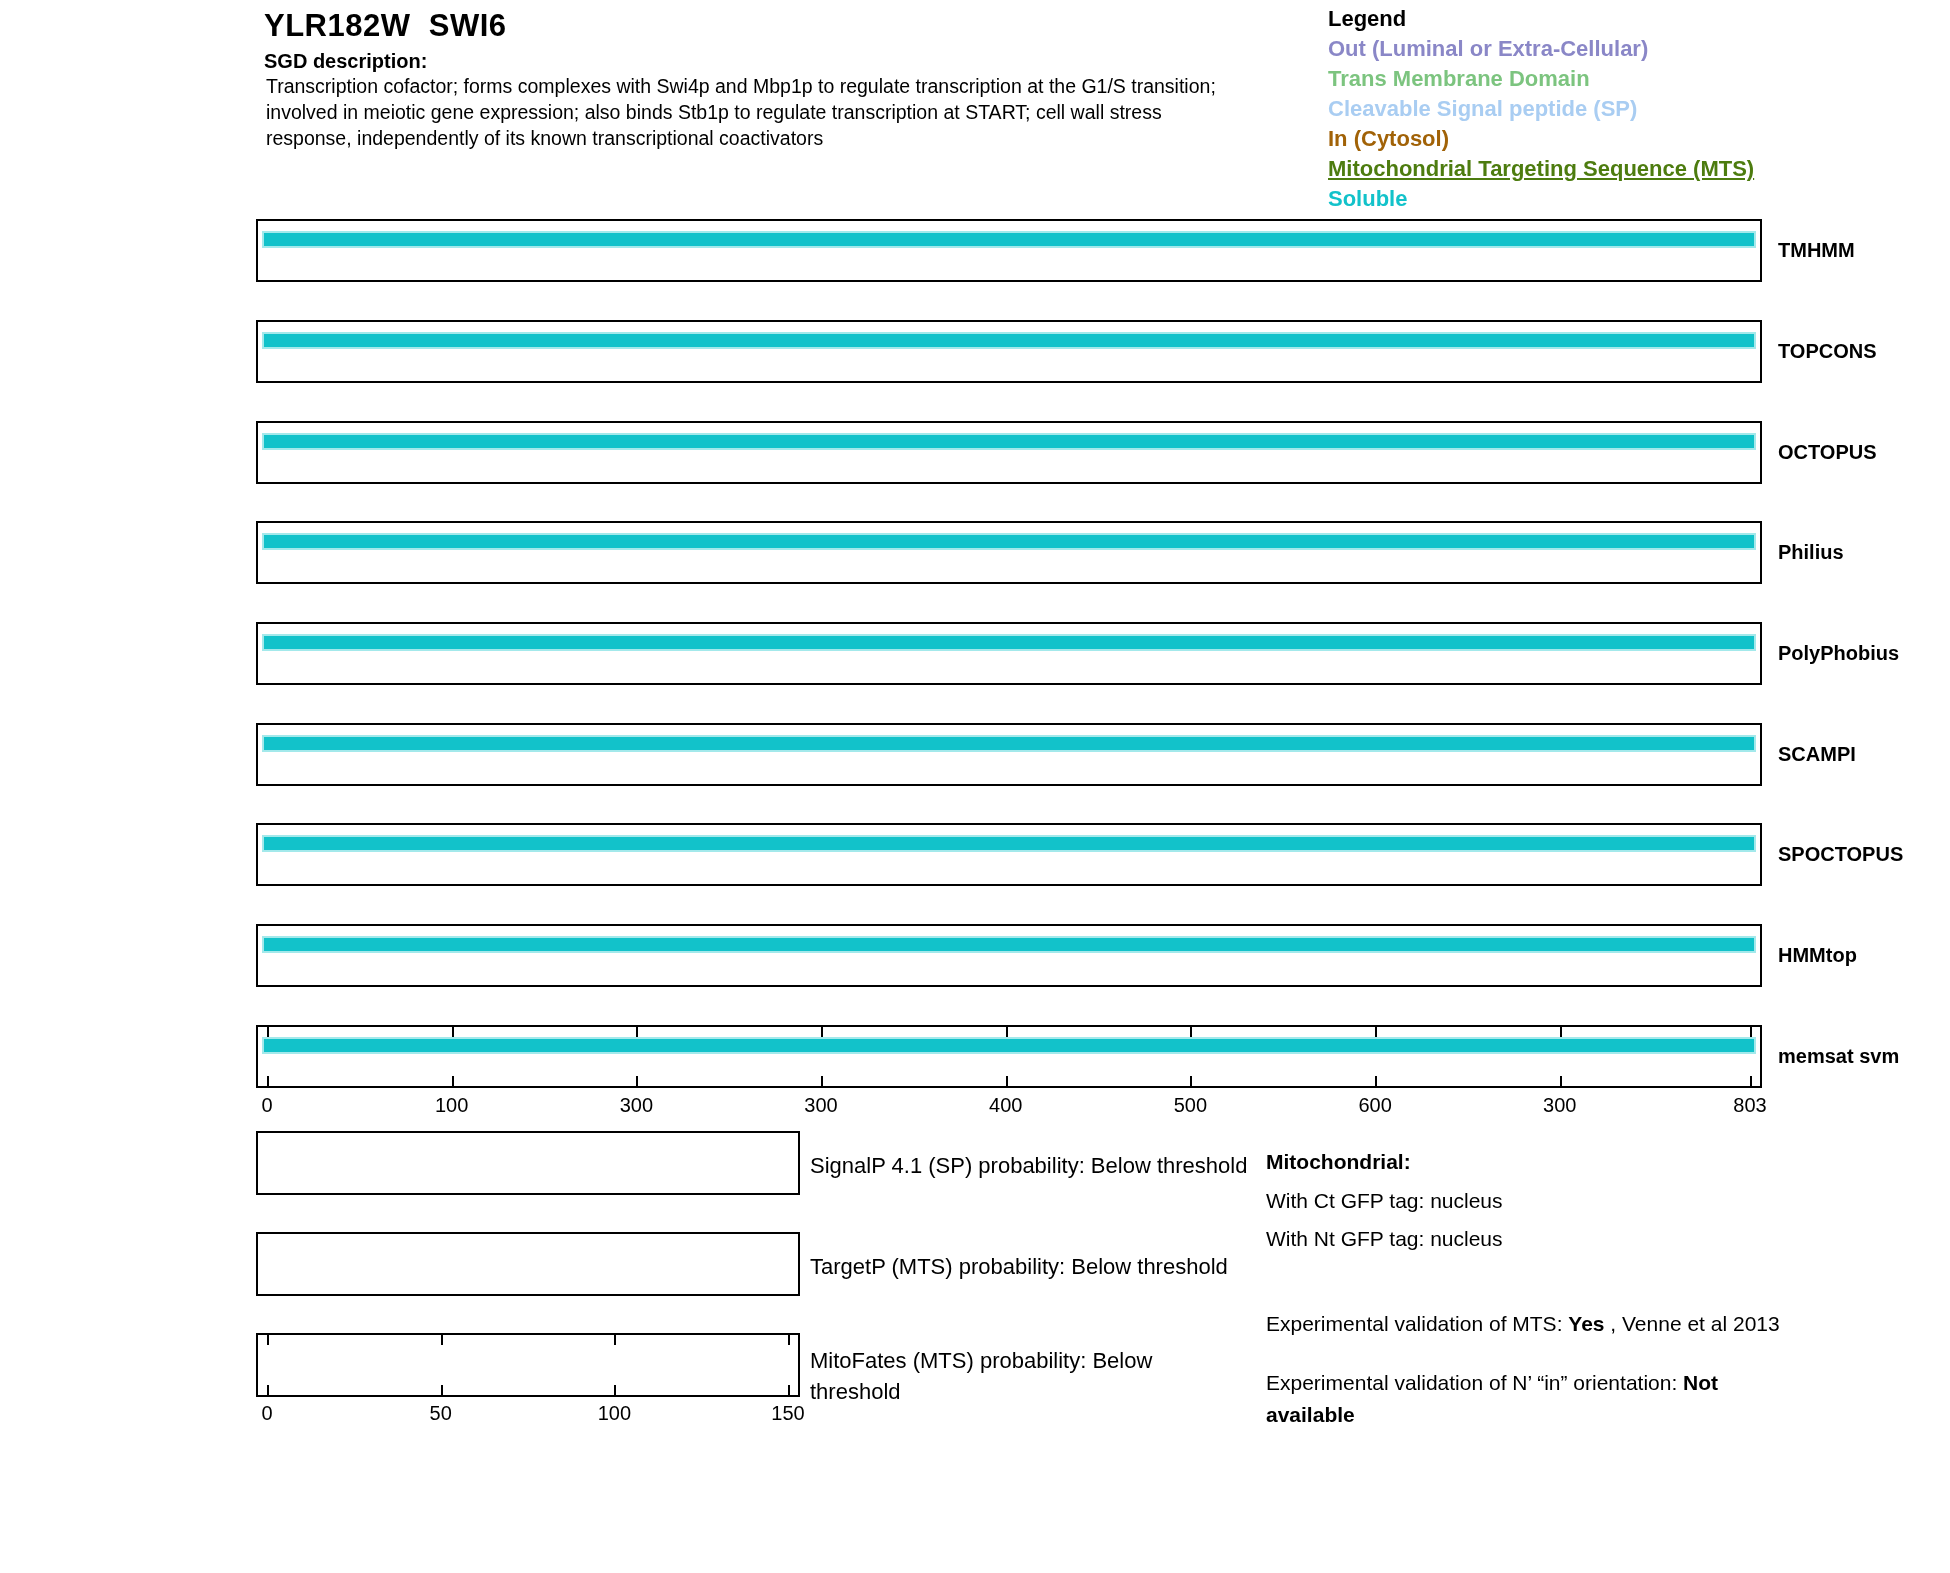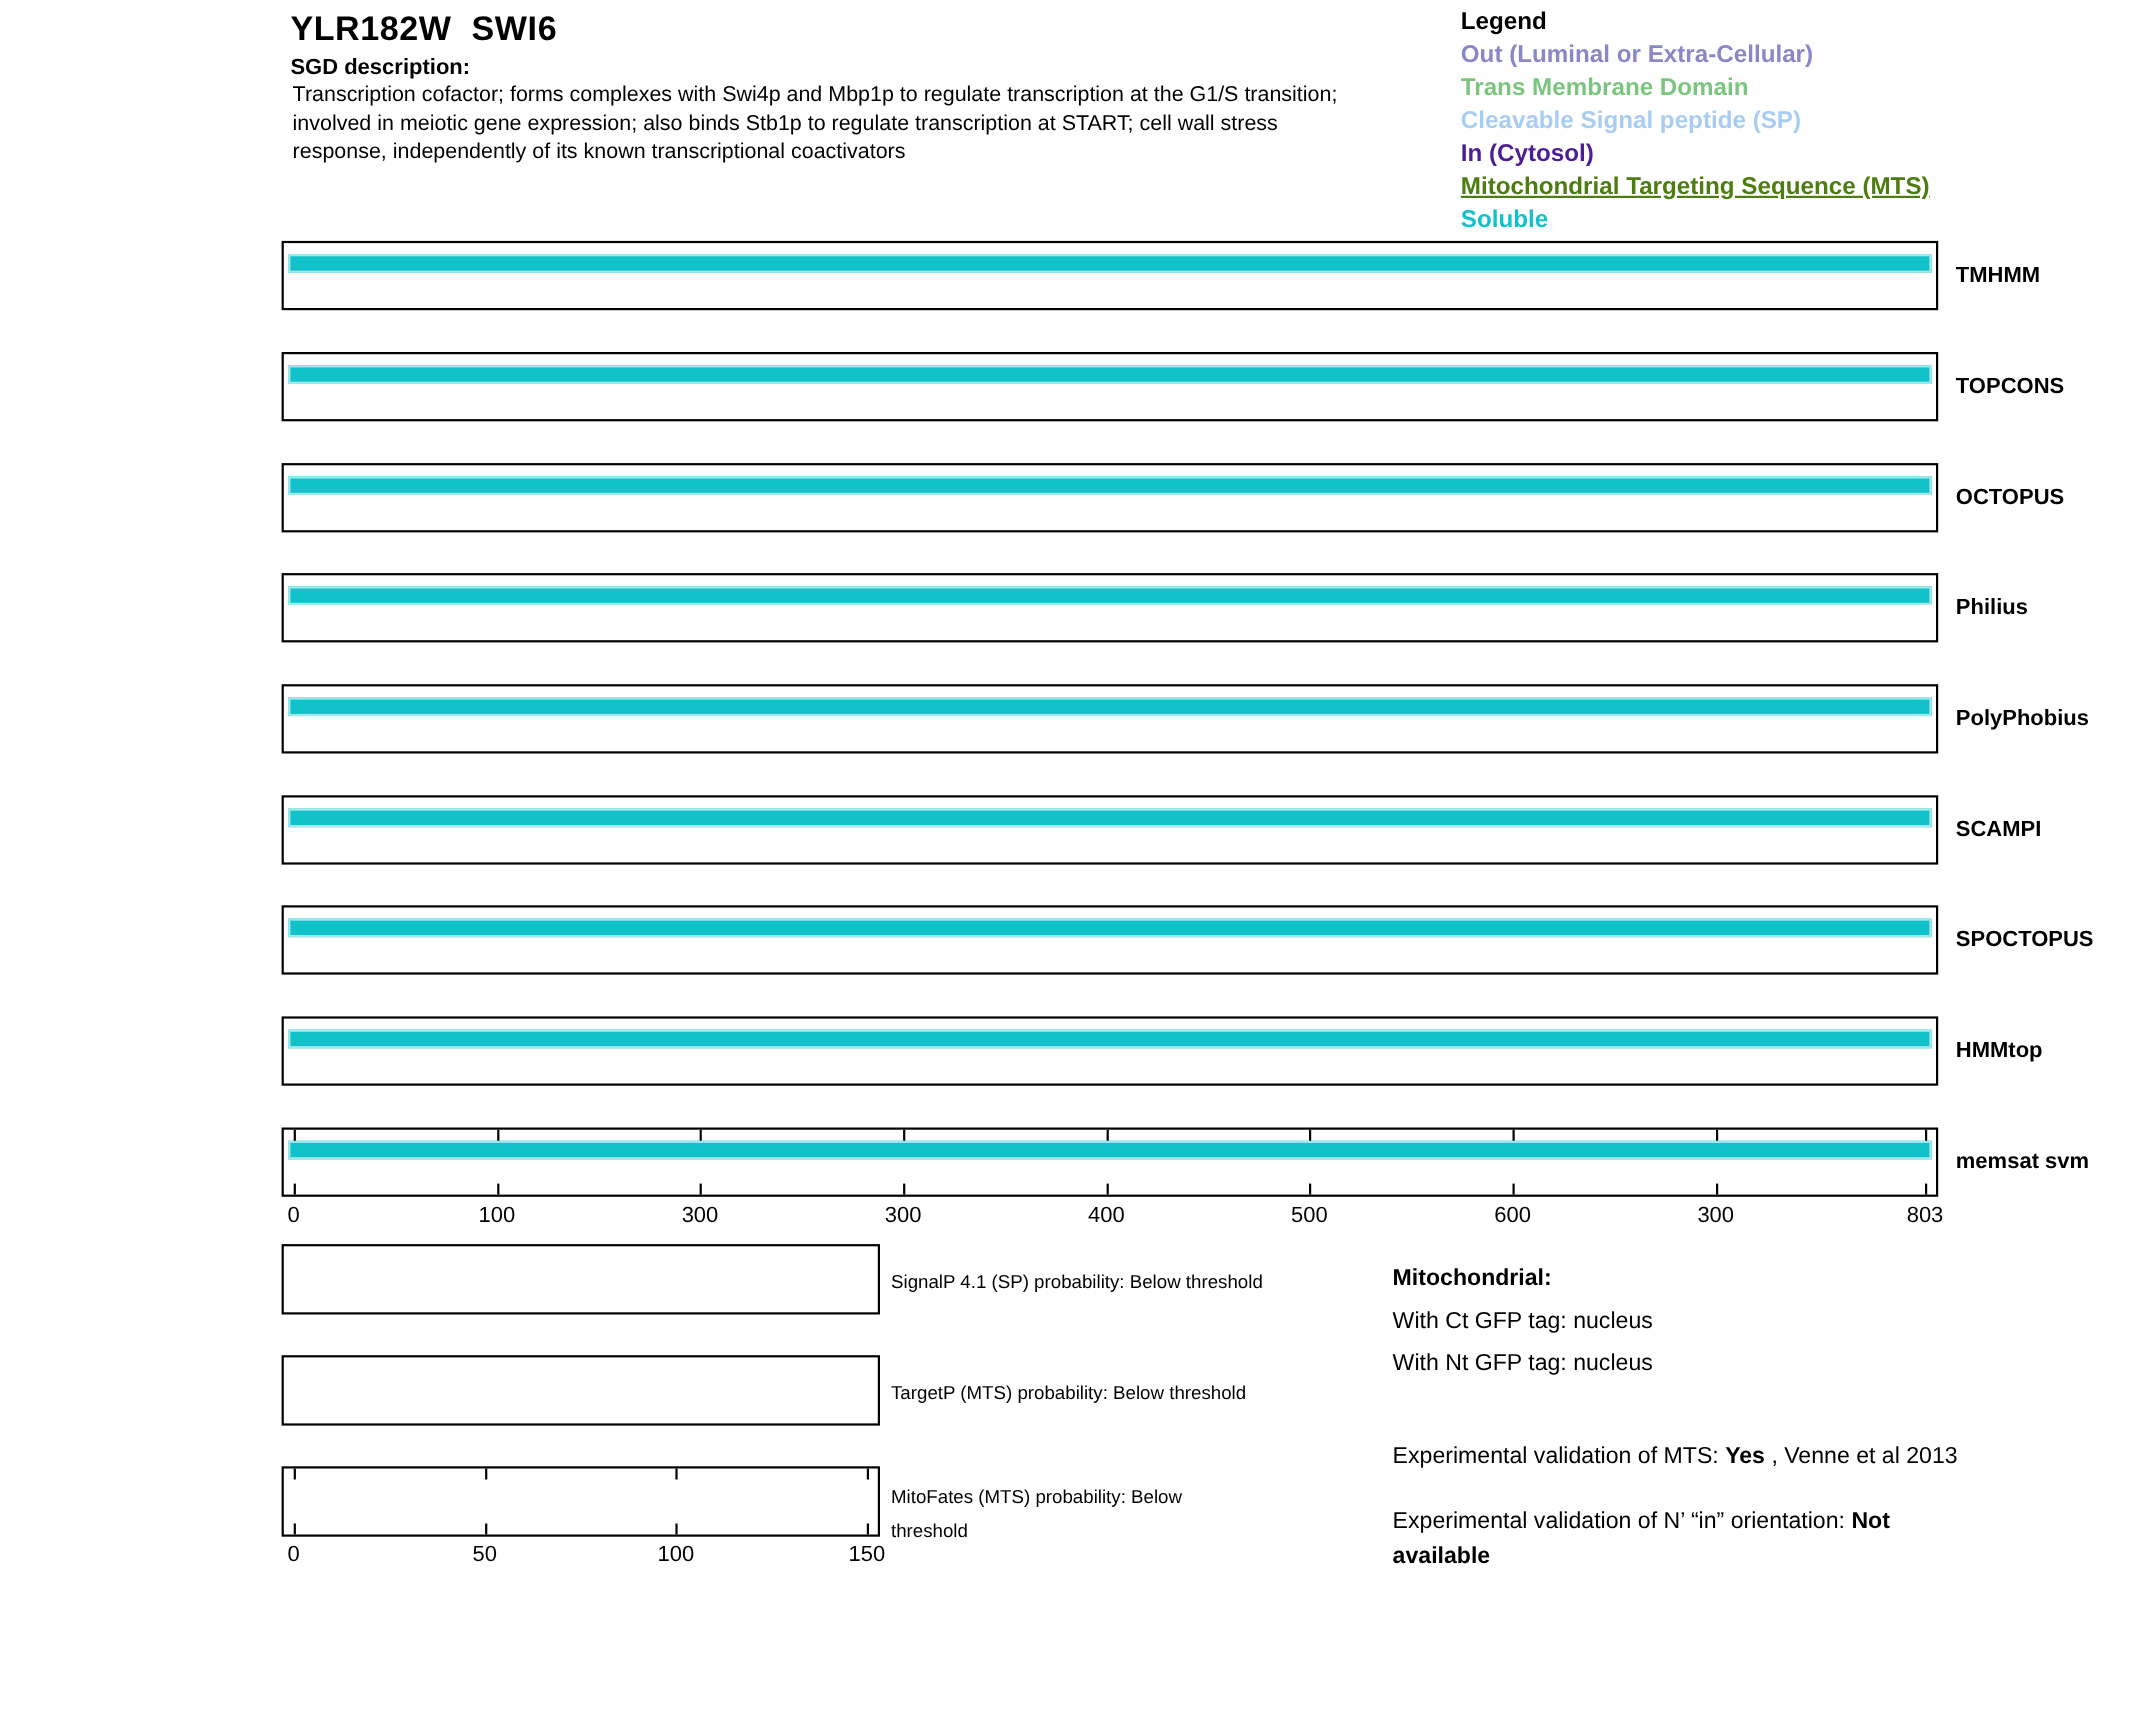--- a/index.html
+++ b/index.html
@@ -8,21 +8,21 @@
   #title{position:absolute;left:264px;top:8px;font-size:31px;font-weight:bold;white-space:pre;letter-spacing:.5px;}
   #sgd-label{position:absolute;left:264px;top:50px;font-size:20px;font-weight:bold;}
   #description{position:absolute;left:266px;top:73px;font-size:19.5px;line-height:26px;}
   #legend{position:absolute;left:1328px;top:4px;font-size:22px;font-weight:bold;line-height:30px;}
   .legend-item{white-space:nowrap;}
   .track-box{position:absolute;border:2px solid #000;background:#fff;box-sizing:border-box;}
   .soluble-bar{position:absolute;border:2px solid #a3e9eb;box-sizing:border-box;}
   .track-label{position:absolute;font-size:20px;font-weight:bold;white-space:nowrap;}
   .tick{position:absolute;width:2px;height:10px;background:#000;}
   .axis-label{position:absolute;font-size:20px;transform:translateX(-50%);white-space:nowrap;}
-  .panel-label{position:absolute;font-size:17px;line-height:31px;white-space:nowrap;}
+  .panel-label{position:absolute;font-size:22px;line-height:31px;white-space:nowrap;}
   .info-line{position:absolute;font-size:21px;white-space:nowrap;}
   .bold{font-weight:bold;}
 </style>
 </head>
 <body>
 
 <div id="canvas">
 
   <div id="title">YLR182W  SWI6</div>
   <div id="sgd-label">SGD description:</div>
@@ -31,21 +31,21 @@
       <div>involved in meiotic gene expression; also binds Stb1p to regulate transcription at START; cell wall stress</div>
       <div>response, independently of its known transcriptional coactivators</div>
     </div>
 
   <div id="legend">
     <div>Legend</div>
     <div id="legend-items">
         <div class="legend-item" style="color: rgb(138, 135, 199);">Out (Luminal or Extra-Cellular)</div>
         <div class="legend-item" style="color: rgb(124, 196, 127);">Trans Membrane Domain</div>
         <div class="legend-item" style="color: rgb(169, 205, 242);">Cleavable Signal peptide (SP)</div>
-        <div class="legend-item" style="color: #4c1d95;">In (Cytosol)</div>
+        <div class="legend-item" style="color: #a16207;">In (Cytosol)</div>
         <div class="legend-item" style="color: #4d7c0f; text-decoration: underline;">Mitochondrial Targeting Sequence (MTS)</div>
         <div class="legend-item" style="color: rgb(18, 194, 202);">Soluble</div>
       </div>
   </div>
 
   <div id="tracks">
       <div class="track-box" style="left: 256px; top: 219px; width: 1506px; height: 63px;">
         <div class="soluble-bar" style="left: 4px; top: 10px; width: 1494px; height: 17px; background: rgb(18, 194, 202);"></div>
       </div>
       <div class="track-label" style="left: 1778px; top: 239px;">TMHMM</div>

